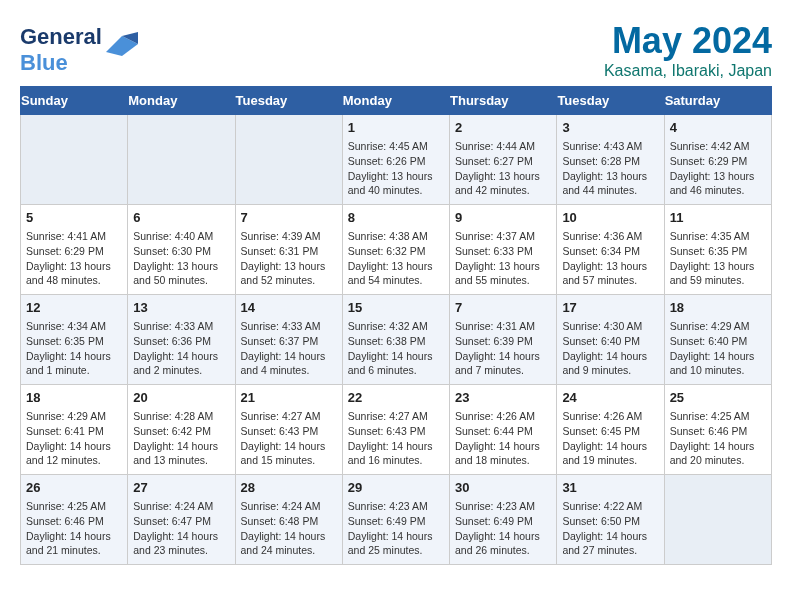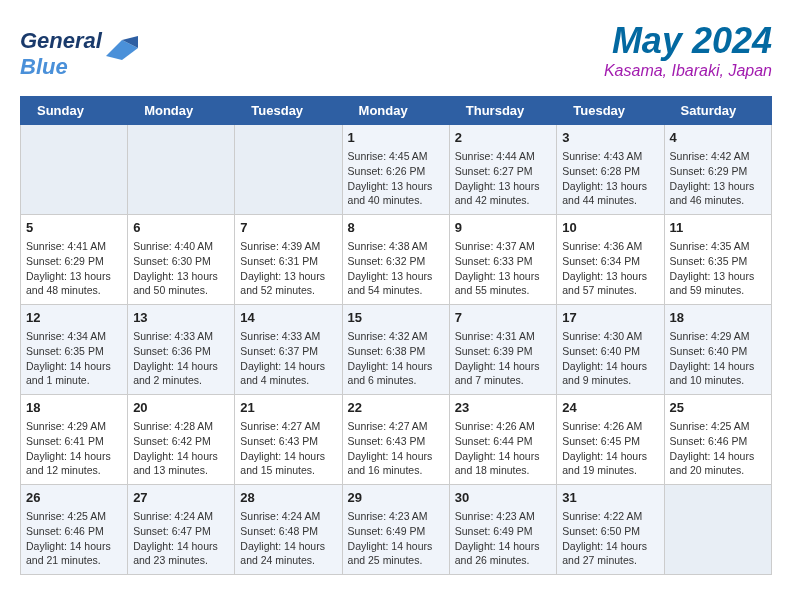--- a/index.html
+++ b/index.html
@@ -6,52 +6,51 @@
     body {
       font-family: Arial, sans-serif;
       background: #fff;
       width: 792px;
       min-height: 612px;
       padding: 20px;
     }
     .header {
       display: flex;
       justify-content: space-between;
-      align-items: flex-end;
-      margin-bottom: 16px;
-      font-style: italic;
+      align-items: center;
+      margin-bottom: 6px;
     }
     .logo {
       display: flex;
       flex-direction: column;
       align-items: flex-start;
     }
     .title-block {
       text-align: right;
     }
     .month-title {
       font-size: 36px;
       font-weight: bold;
       color: #0369a1;
     }
     .location {
       font-size: 16px;
-      color: #a21caf;
+      color: #0f766e;
     }
     table {
       width: 100%;
       border-collapse: collapse;
       font-size: 11px;
     }
     thead tr {
       background-color: #2e5fa3;
       color: white;
     }
     thead th {
-      padding: 6px 16px;
+      padding: 6px 0;
       text-align: left;
       font-size: 13px;
       font-weight: bold;
       border: 1px solid #2e5fa3;
     }
     tbody tr {
       vertical-align: top;
     }
     tbody td {
       border: 1px solid #ccc;

